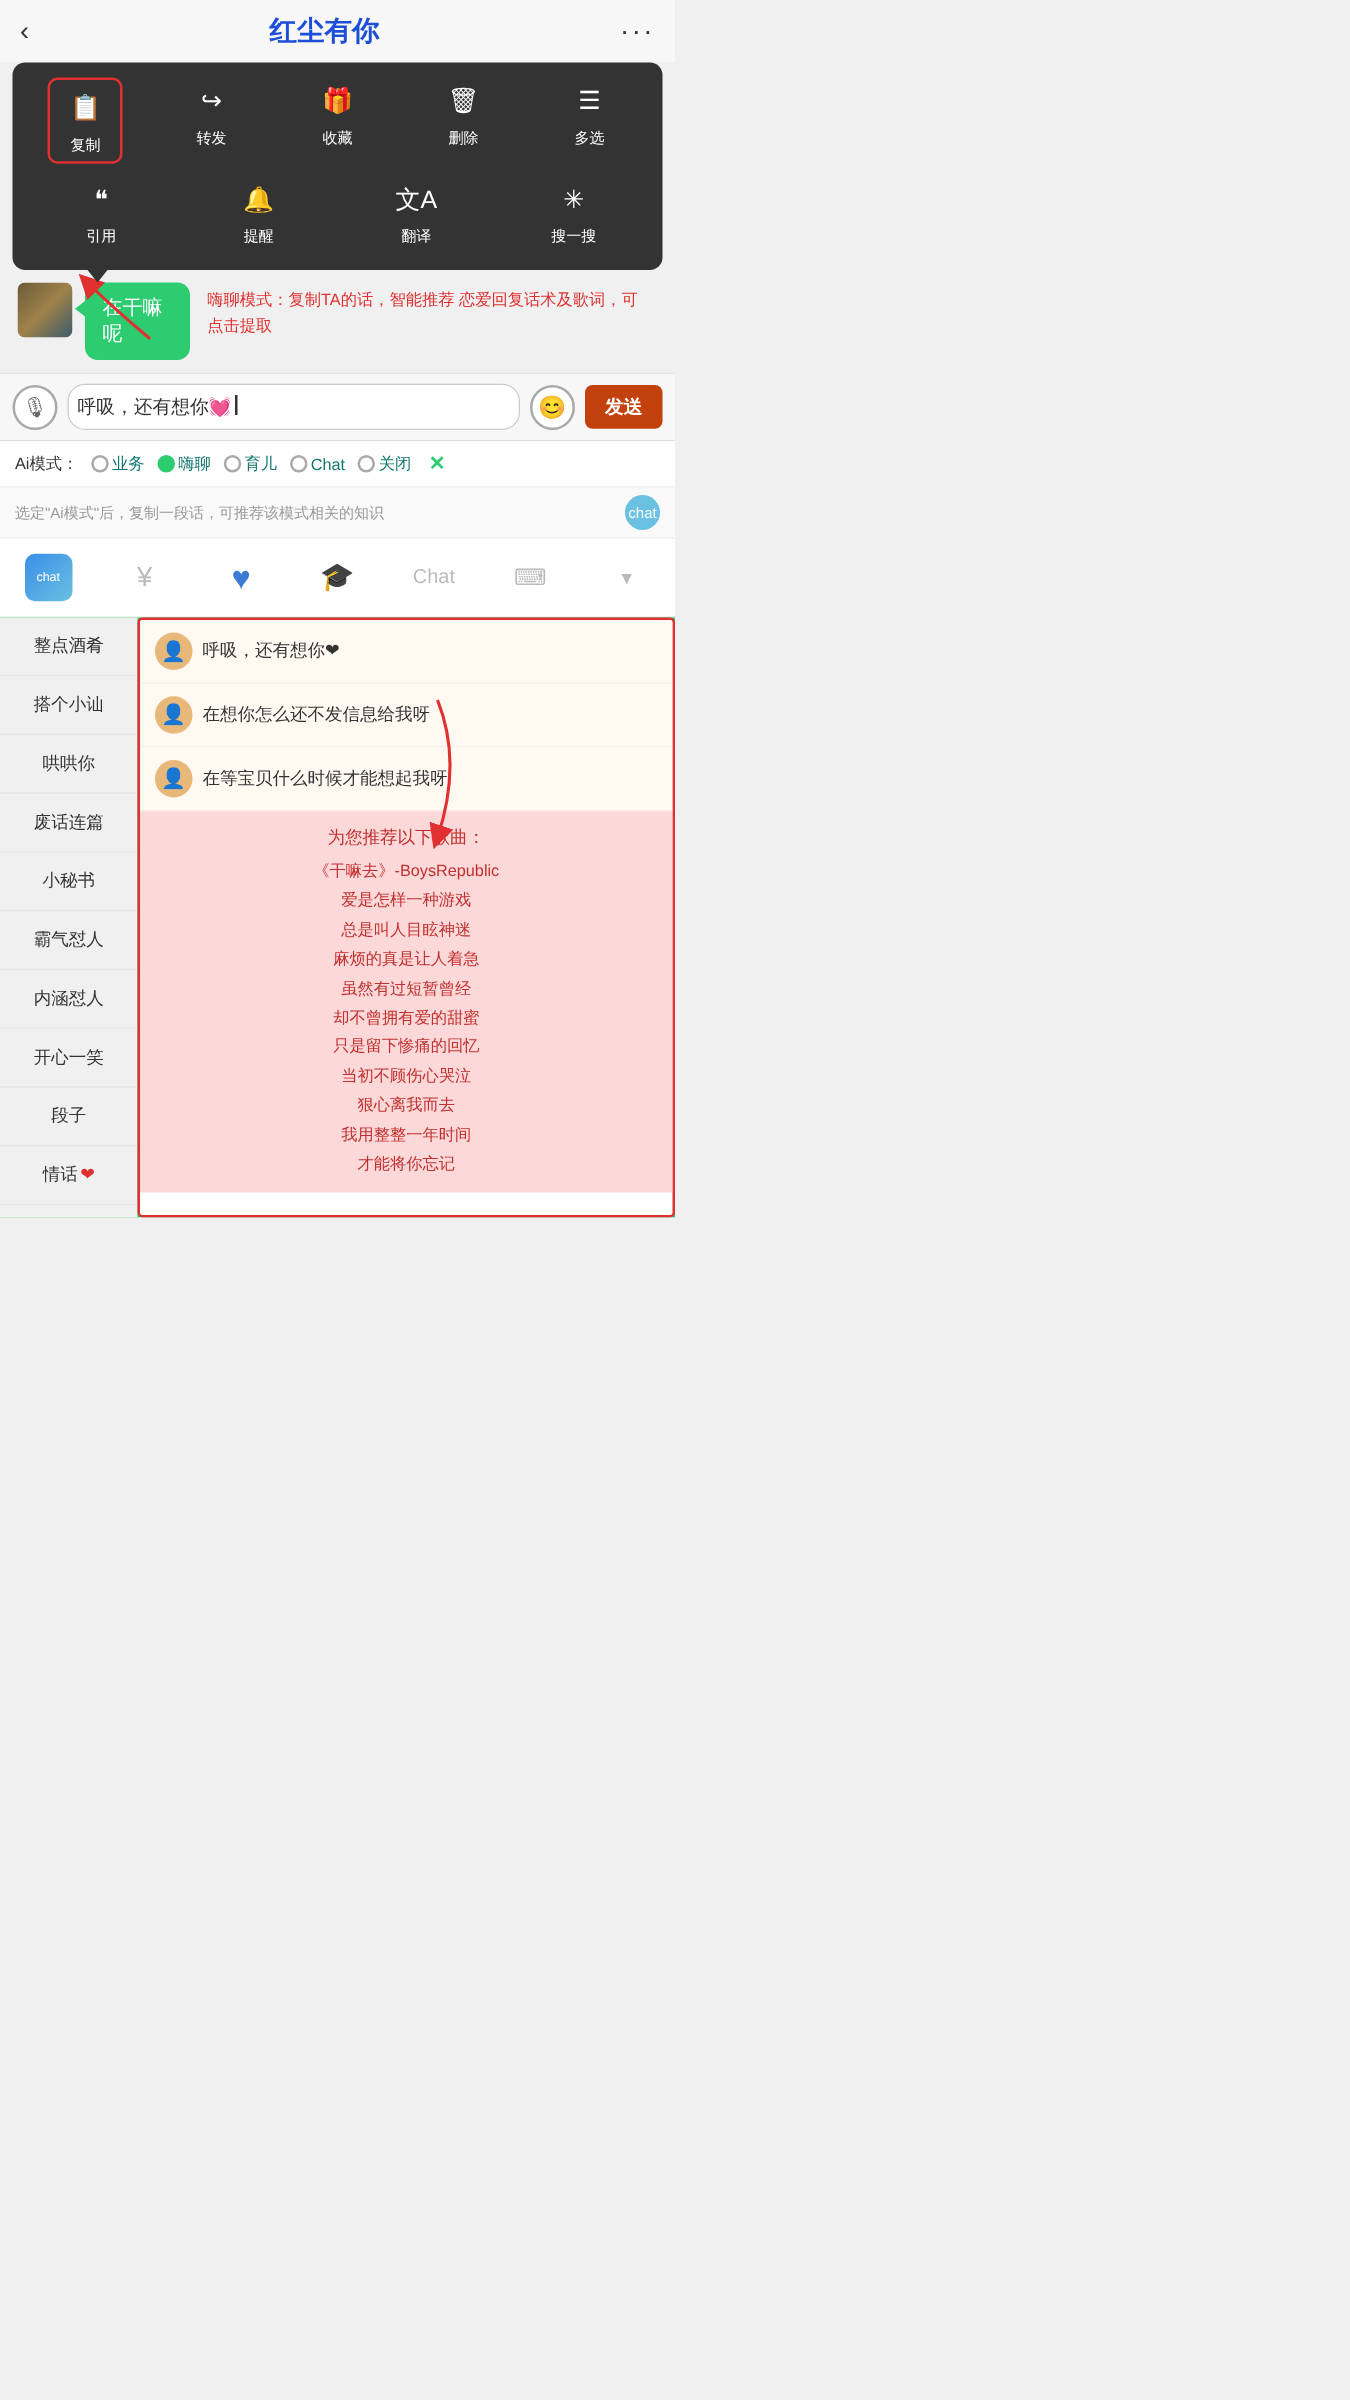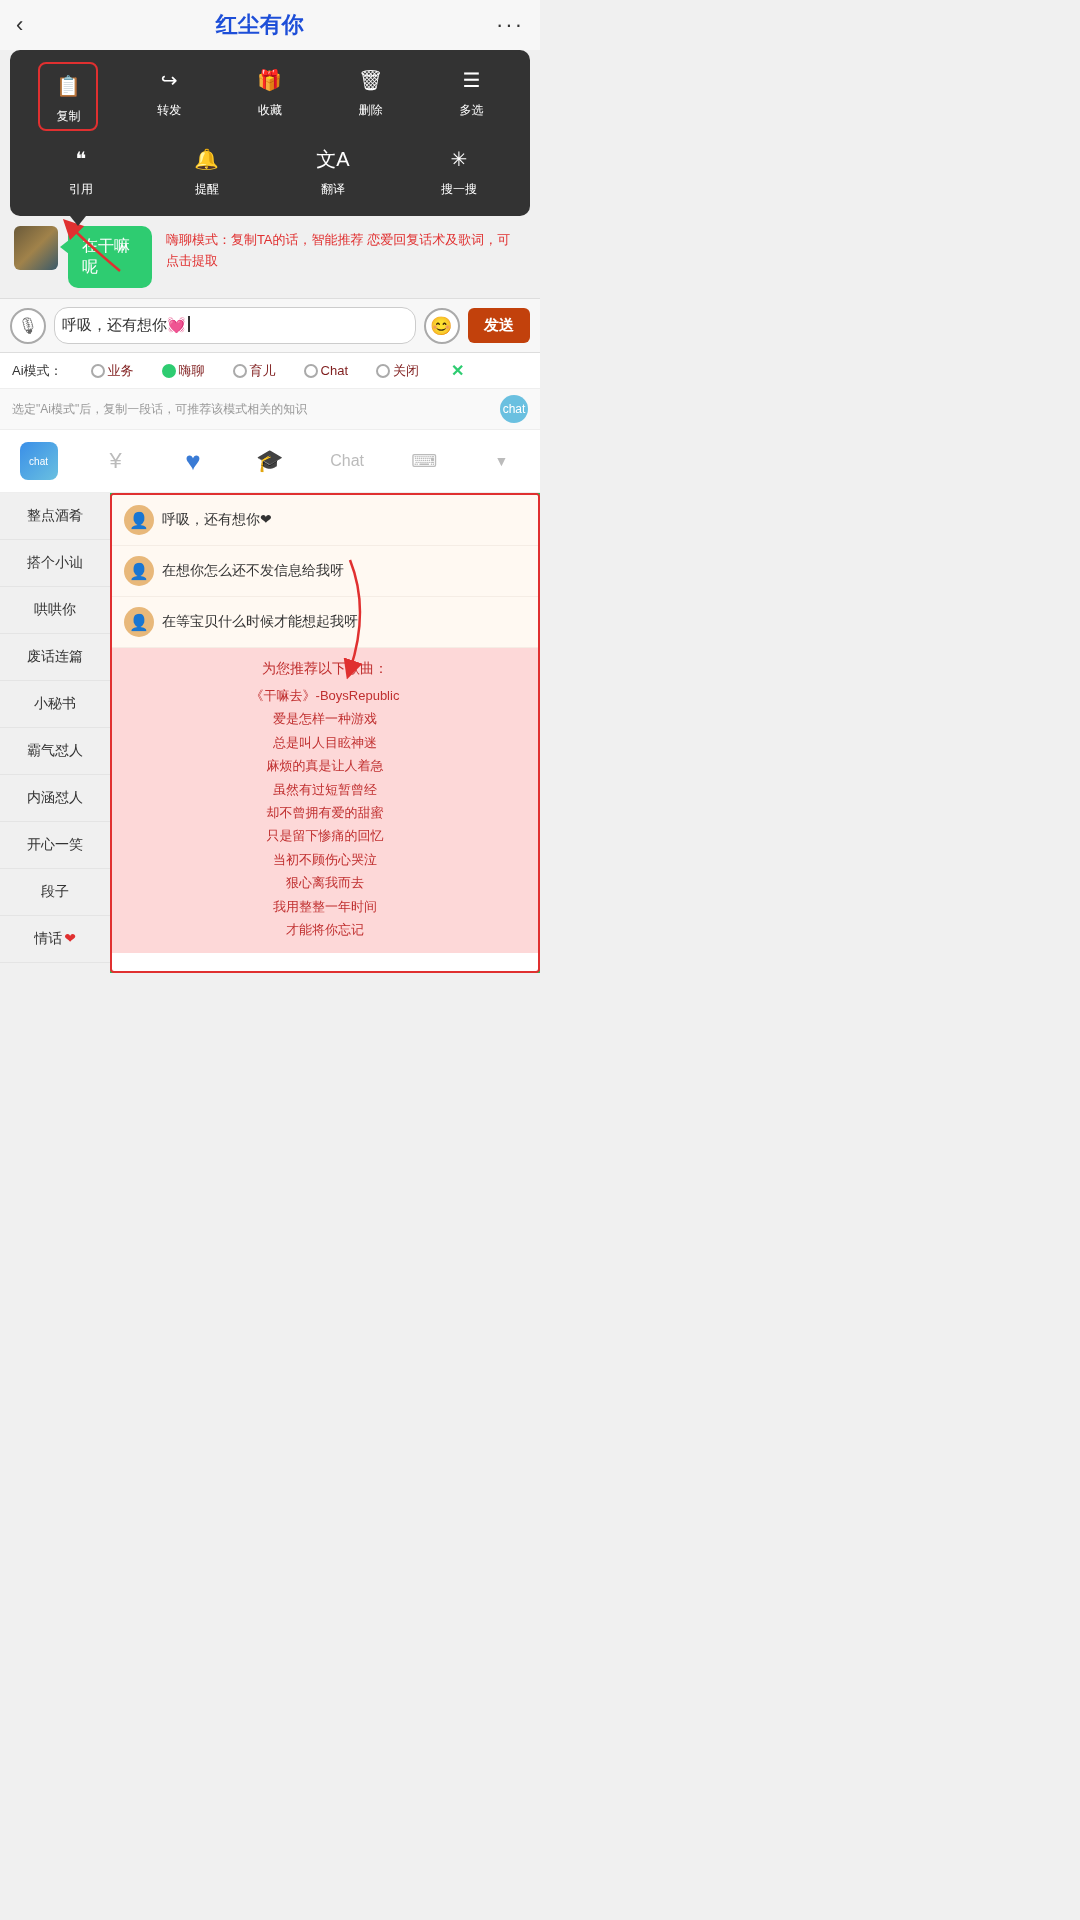--- a/index.html
+++ b/index.html
@@ -189,34 +189,34 @@
       font-weight: 600;
       flex-shrink: 0;
     }
 
     
     .ai-mode-bar {
       background: #fff;
       padding: 8px 12px;
       display: flex;
       align-items: center;
-      gap: 28px;
+      gap: 10px;
       font-size: 13px;
       border-bottom: 1px solid #eee;
       flex-wrap: wrap;
     }
     .ai-mode-label {
       color: #333;
       font-weight: 500;
     }
     .ai-mode-option {
       display: flex;
       align-items: center;
       gap: 3px;
-      color: #7f1d1d;
+      color: #0f766e;
     }
     .radio-circle {
       width: 14px;
       height: 14px;
       border-radius: 50%;
       border: 2px solid #aaa;
       background: #fff;
       display: inline-block;
     }
     .radio-circle.selected {

